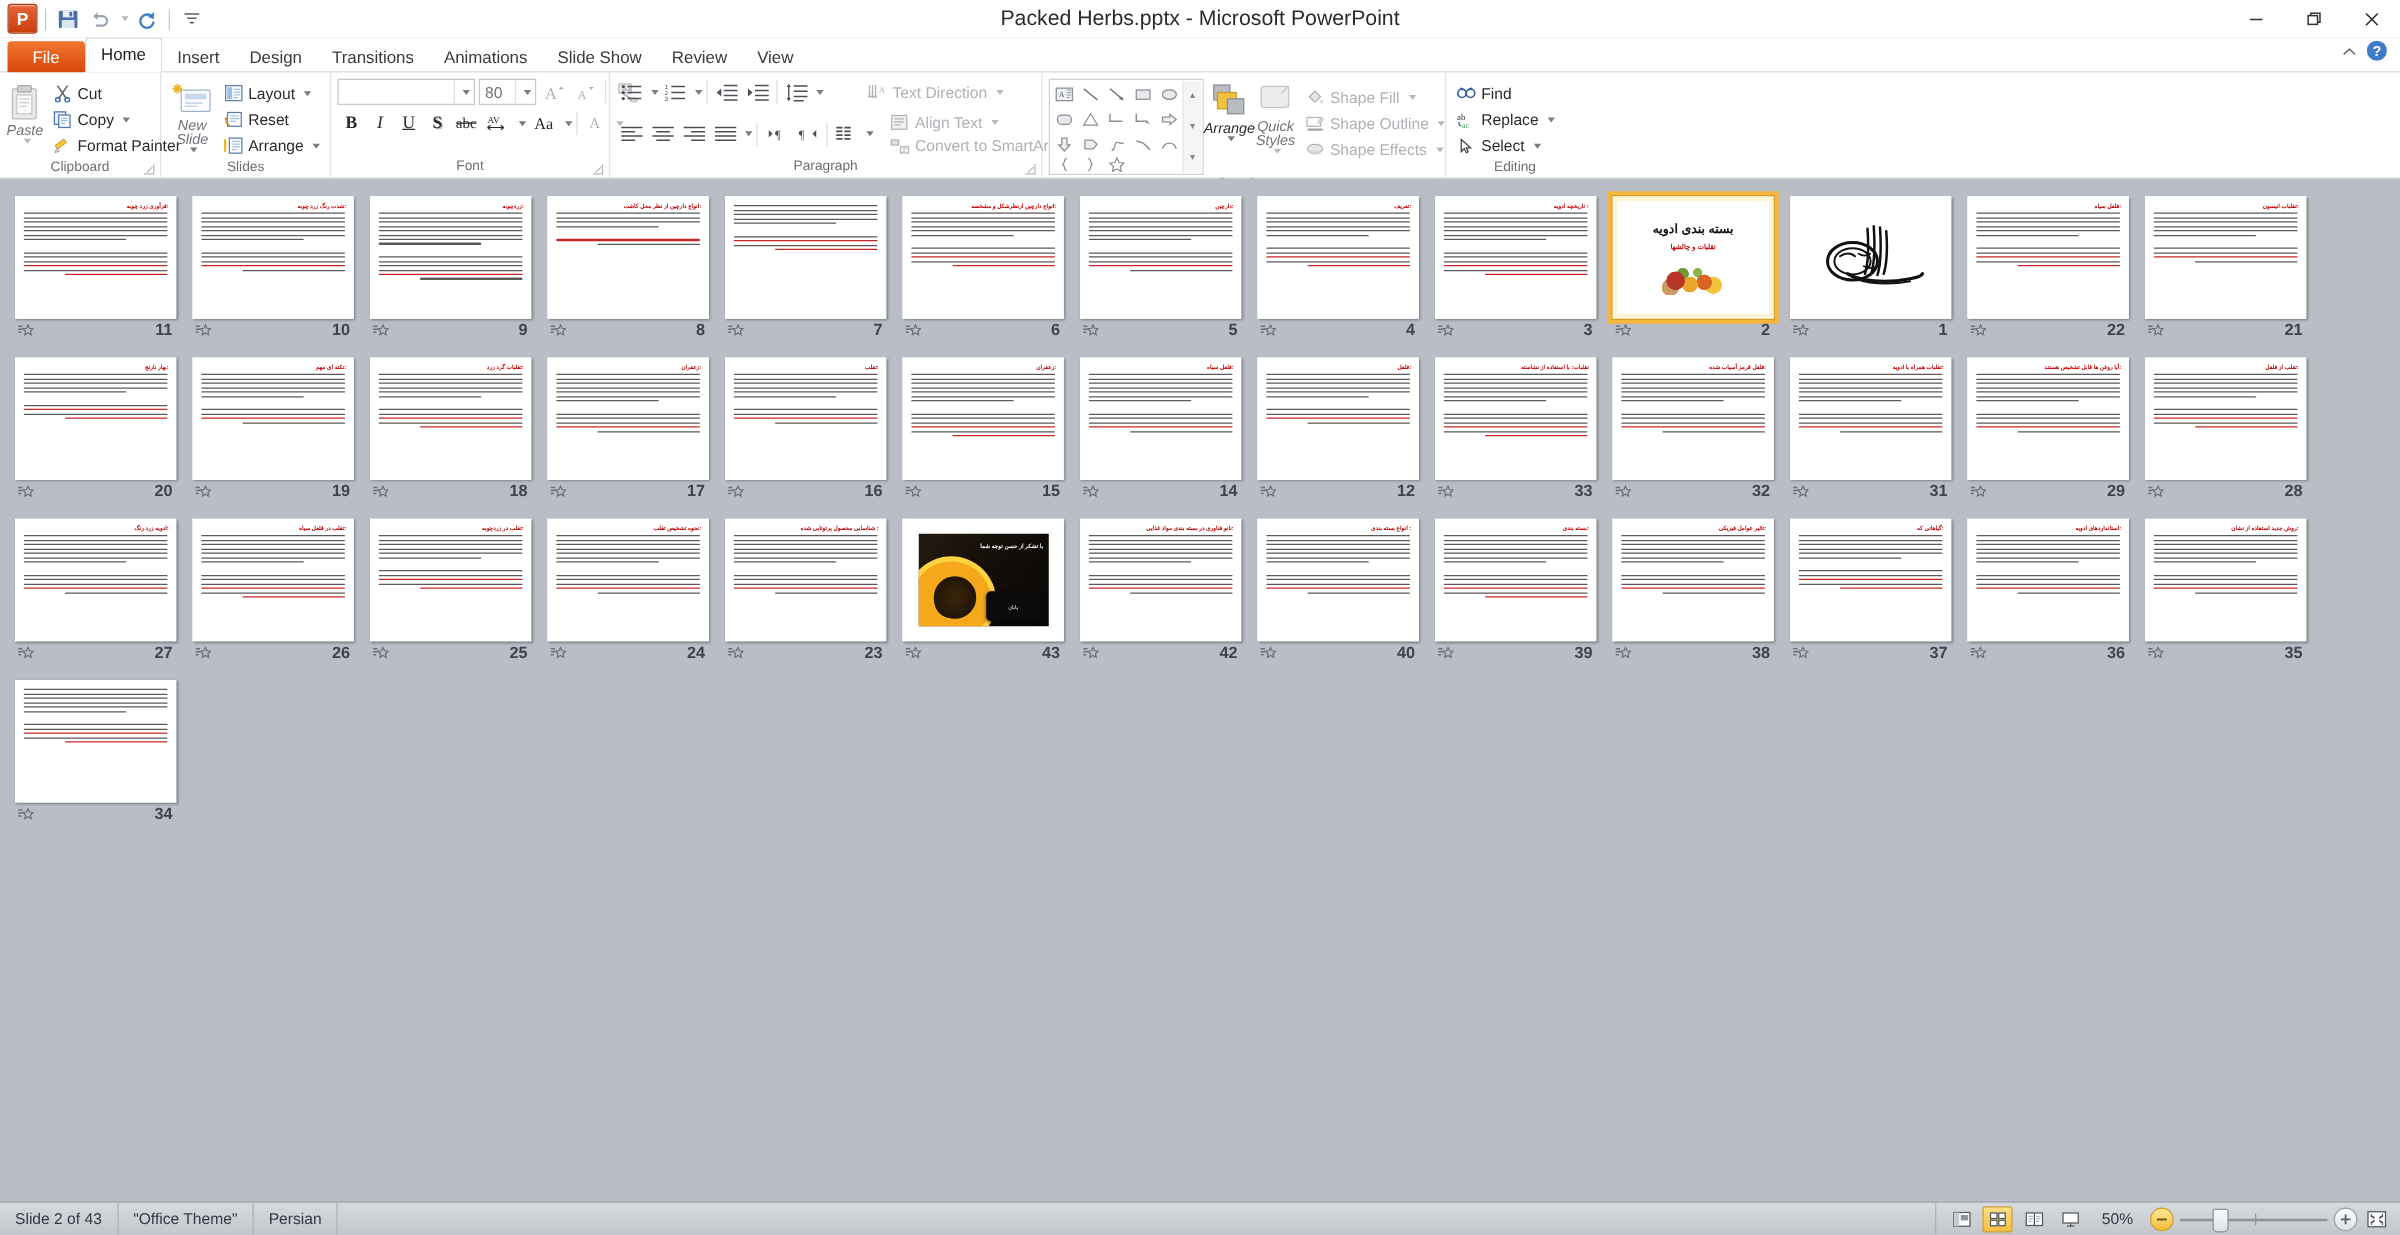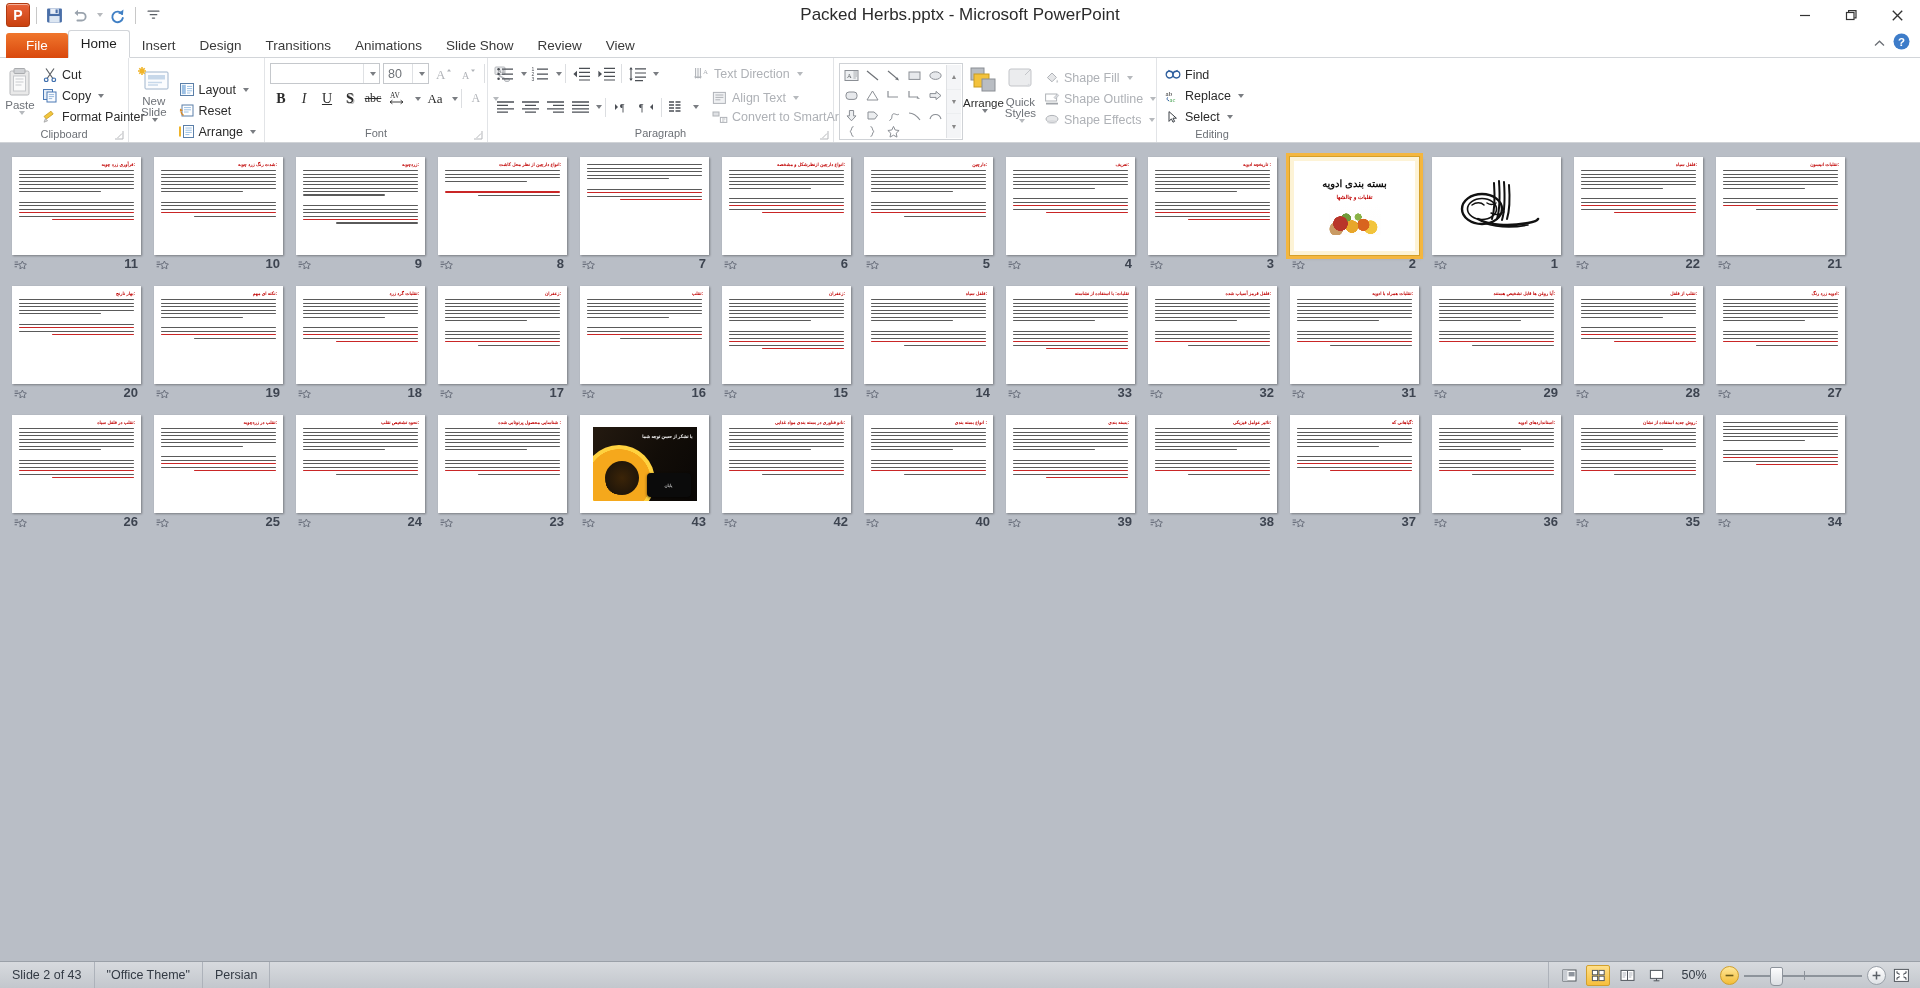--- a/index.html
+++ b/index.html
@@ -39,21 +39,21 @@
   
   .ribbon{height:84px;background:#fff;border-bottom:1px solid #d0d3d7;position:relative;flex:none;display:flex;}
   .grp{height:84px;position:relative;display:flex;flex-direction:column;border-right:1px solid #e2e4e7;}
   .grpbody{flex:1;display:flex;align-items:flex-start;padding:3px 5px 0 5px;}
   .grplabel{height:16px;line-height:14px;text-align:center;font-size:11px;color:#6c7076;position:relative;}
   .dlgl{position:absolute;right:4px;bottom:2px;width:9px;height:9px;opacity:.55;}
 
   .bigbtn{width:52px;display:flex;flex-direction:column;align-items:center;justify-content:flex-start;
     font-size:11.5px;color:#6e7278;padding-top:2px;}
   .bigbtn.en{color:#2b2b2b;}
-  .bigbtn .cap{margin-top:1px;text-align:center;line-height:12px;}
+  .bigbtn .cap{margin-top:1px;text-align:center;line-height:12px;font-style:italic;}
   .caret{width:0;height:0;border-left:3.5px solid transparent;border-right:3.5px solid transparent;
     border-top:4px solid #7a7d82;display:inline-block;vertical-align:middle;margin-left:3px;}
   .caret.dis{border-top-color:#b6b9bd;}
   .smallrow{display:flex;align-items:center;height:21px;font-size:12.5px;color:#2b2b2b;padding:0 3px;gap:4px;white-space:nowrap;}
   .smallrow.dis{color:#aeb1b6;}
   .col{display:flex;flex-direction:column;}
 
   .combo{height:21px;border:1px solid #c5c8cc;background:#fff;display:flex;align-items:center;
     font-size:12.5px;color:#6f7378;box-sizing:border-box;}
   .combo .txt{flex:1;padding:0 4px;overflow:hidden;white-space:nowrap;}
@@ -277,21 +277,21 @@
         <div class="bigbtn" style="padding-top:4px;width:56px;">
           <svg width="34" height="30" viewBox="0 0 34 30">
               <rect x="8" y="7" width="23" height="17" rx="1" fill="#fbfcfe" stroke="#9fb4cc"></rect>
               <rect x="11" y="10" width="17" height="4.5" fill="#c7d8ea"></rect>
               <path d="M11 17.5h14M11 20h10" stroke="#c7d8ea" stroke-width="1.3"></path>
               <path d="M5 2v8M1 6h8M2.3 3.3l5.4 5.4M7.7 3.3 2.3 8.7" stroke="#f0b429" stroke-width="1.6"></path>
             </svg>
           <div class="cap" style="line-height:11px;">New Slide</div>
           <span class="caret"></span>
         </div>
-        <div class="col" style="margin-left:2px;margin-top:18px;">
+        <div class="col" style="margin-left:2px;margin-top:3px;">
           <div class="smallrow">
             <svg width="16" height="15" viewBox="0 0 16 15">
                 <rect x="1.5" y="1.5" width="13" height="12" fill="#fff" stroke="#5b7fa8"></rect>
                 <rect x="2.8" y="2.8" width="4" height="9.4" fill="#9cc0e4"></rect>
                 <path d="M8 4.4h5.2M8 6.6h5.2M8 8.8h5.2M8 11h3.4" stroke="#9cc0e4" stroke-width="1"></path>
               </svg>
             <span>Layout</span>
             <span class="caret"></span>
           </div>
           <div class="smallrow">
@@ -1194,20 +1194,43 @@
           </div>
           <div class="transicon"><svg width="13" height="12" viewBox="0 0 13 12">
               <path d="M0.6 2h3.4M0.6 4.4h3.4M0.6 6.8h2.4" stroke="#4b5160" stroke-width="1.1"></path>
               <path d="m8.4 1 1.2 2.6 2.8.4-2 2 .5 2.8-2.5-1.4-2.5 1.4.5-2.8-2-2 2.8-.4z" fill="none" stroke="#4b5160" stroke-width="1"></path>
             </svg></div>
           <div class="slidenum">14</div>
         </div>
         <div class="cellwrap">
           <div class="thumbbox">
             <div class="page">
+              <div class="mtitle">فلفل:</div>
+              <div class="mline"></div>
+              <div class="mline"></div>
+              <div class="mline"></div>
+              <div class="mline"></div>
+              <div class="mline"></div>
+              <div class="mline s2"></div>
+              <div class="mgap"></div>
+              <div class="mline"></div>
+              <div class="mline"></div>
+              <div class="mline r"></div>
+              <div class="mline s"></div>
+            </div>
+          </div>
+          <div class="transicon"><svg width="13" height="12" viewBox="0 0 13 12">
+              <path d="M0.6 2h3.4M0.6 4.4h3.4M0.6 6.8h2.4" stroke="#4b5160" stroke-width="1.1"></path>
+              <path d="m8.4 1 1.2 2.6 2.8.4-2 2 .5 2.8-2.5-1.4-2.5 1.4.5-2.8-2-2 2.8-.4z" fill="none" stroke="#4b5160" stroke-width="1"></path>
+            </svg></div>
+          <div class="slidenum">12</div>
+        </div>
+        <div class="cellwrap">
+          <div class="thumbbox">
+            <div class="page">
               <div class="mtitle">تقلبات: با استفاده از نشاسته</div>
               <div class="mline"></div>
               <div class="mline"></div>
               <div class="mline"></div>
               <div class="mline"></div>
               <div class="mline"></div>
               <div class="mline"></div>
               <div class="mline s2"></div>
               <div class="mgap"></div>
               <div class="mline"></div>

